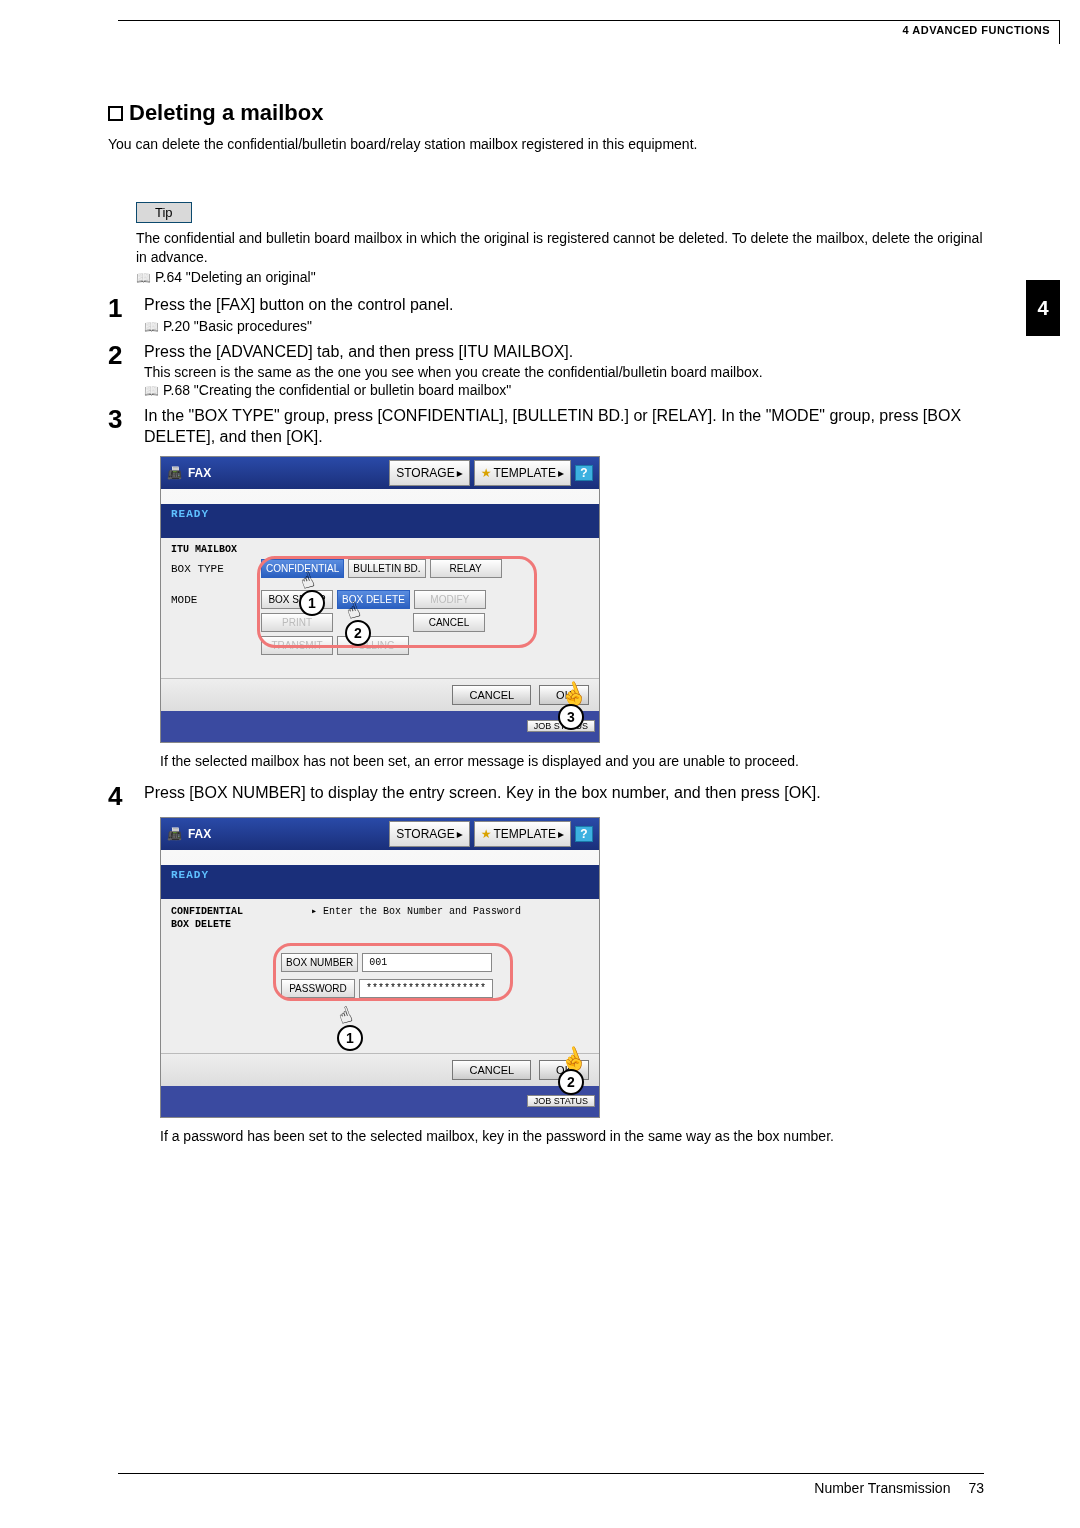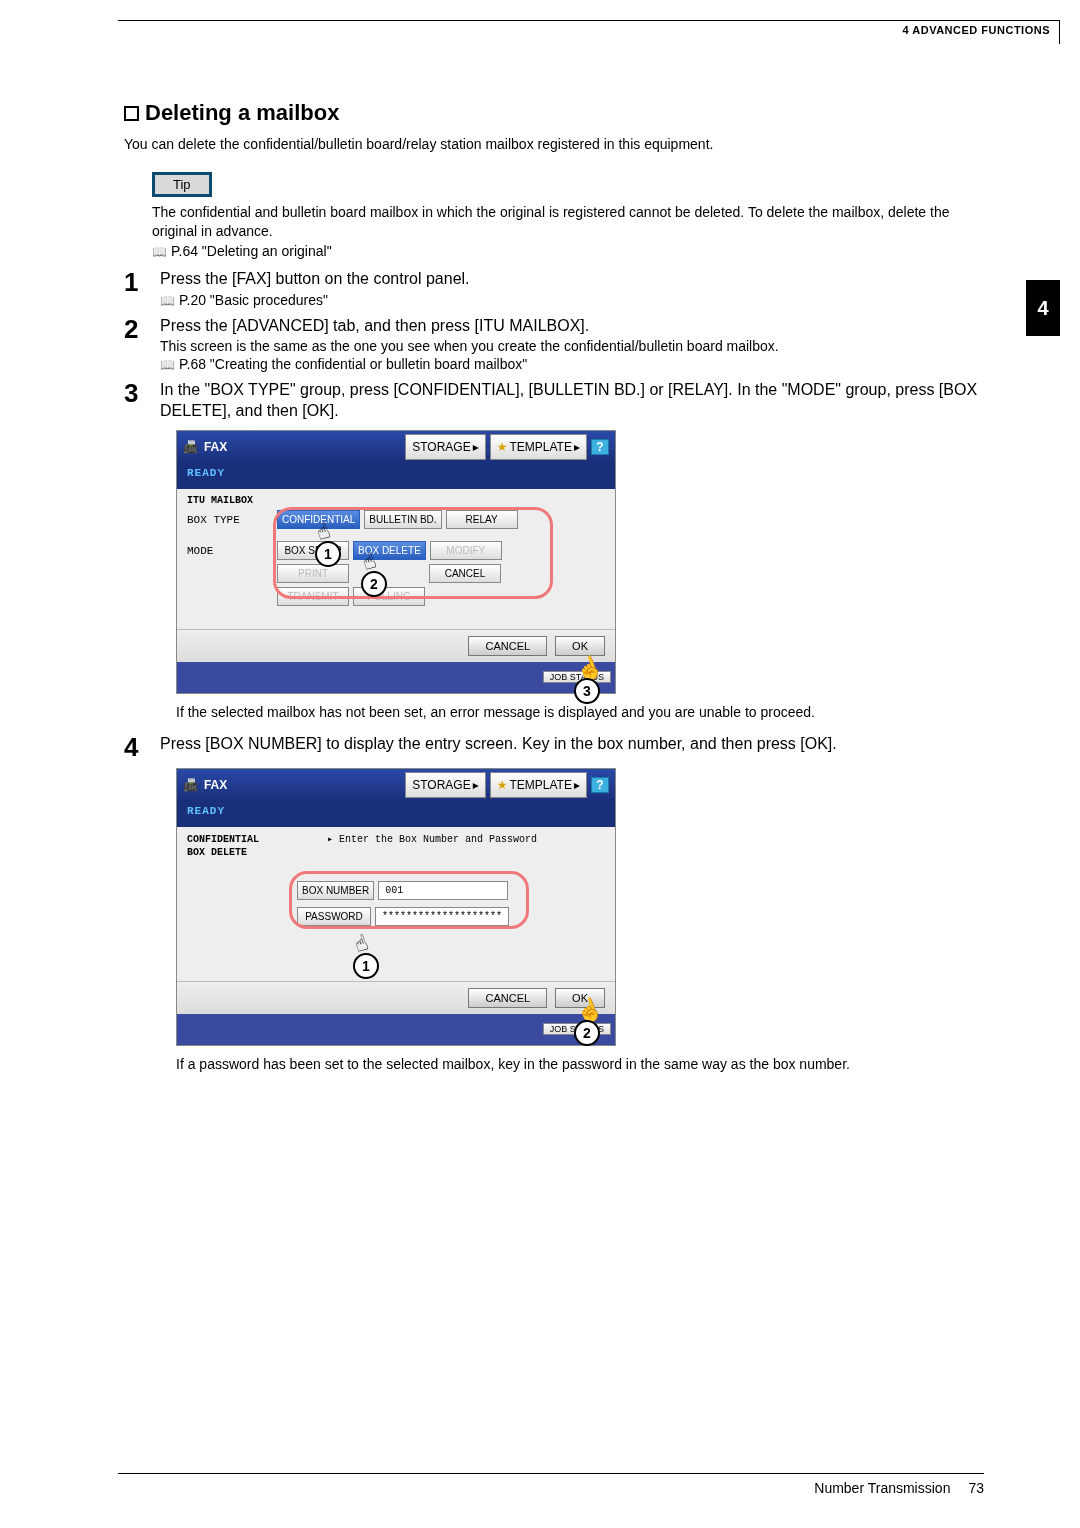--- a/index.html
+++ b/index.html
@@ -23,21 +23,21 @@
   .chapter-header {
     position: absolute;
     top: 24px;
     right: 30px;
     font-size: 11px;
     font-weight: bold;
     letter-spacing: 0.5px;
   }
   .content {
     position: absolute;
-    left: 124px;
+    left: 108px;
     right: 96px;
     top: 100px;
   }
   .section-title {
     font-size: 22px;
     font-weight: bold;
     margin-bottom: 10px;
     display: flex;
     align-items: center;
     gap: 6px;
@@ -47,25 +47,26 @@
     width: 15px; height: 15px;
     border: 2px solid #000;
   }
   .intro {
     font-size: 14px;
     margin-bottom: 20px;
   }
   .tip-box {
     display: inline-block;
     background: #d9d9d9;
-    border: 3px solid #0c4a6e;
+    border: 1px solid #0c4a6e;
     padding: 2px 18px;
     font-size: 13px;
     margin-left: 28px;
     margin-bottom: 6px;
+    margin-top: 30px;
   }
   .tip-text {
     font-size: 14px;
     margin-left: 28px;
     margin-bottom: 2px;
     line-height: 1.35;
   }
   .ref-link {
     font-size: 14px;
     margin-left: 28px;
@@ -139,24 +140,25 @@
   .btn-chip.template { color: #000; }
   .star { color: #d9a200; }
   .help-q {
     background: #3cb0e0; color:#fff; width:18px; height:16px;
     display:flex; align-items:center; justify-content:center;
     font-weight:bold; font-size:12px; border:1px solid #1a7aa8;
   }
   .ready-bar {
     background: #1a2f7a;
     color: #5fc0ff;
-    padding: 4px 10px 10px;
+    padding: 4px 10px 18px;
     font-weight: bold;
     letter-spacing: 1px;
     font-family: "Courier New", monospace;
+    margin-top: 15px;
   }
   .panel-body {
     padding: 6px 10px 10px;
     background: #eee;
     position: relative;
     min-height: 140px;
   }
   .row-lbl { display:inline-block; width:90px; vertical-align: top; padding-top:4px; }
   .group-row { margin-bottom: 12px; display:flex; align-items:flex-start; }
   .btn-grid { display:inline-flex; flex-wrap: wrap; gap: 4px; width: 260px; }

